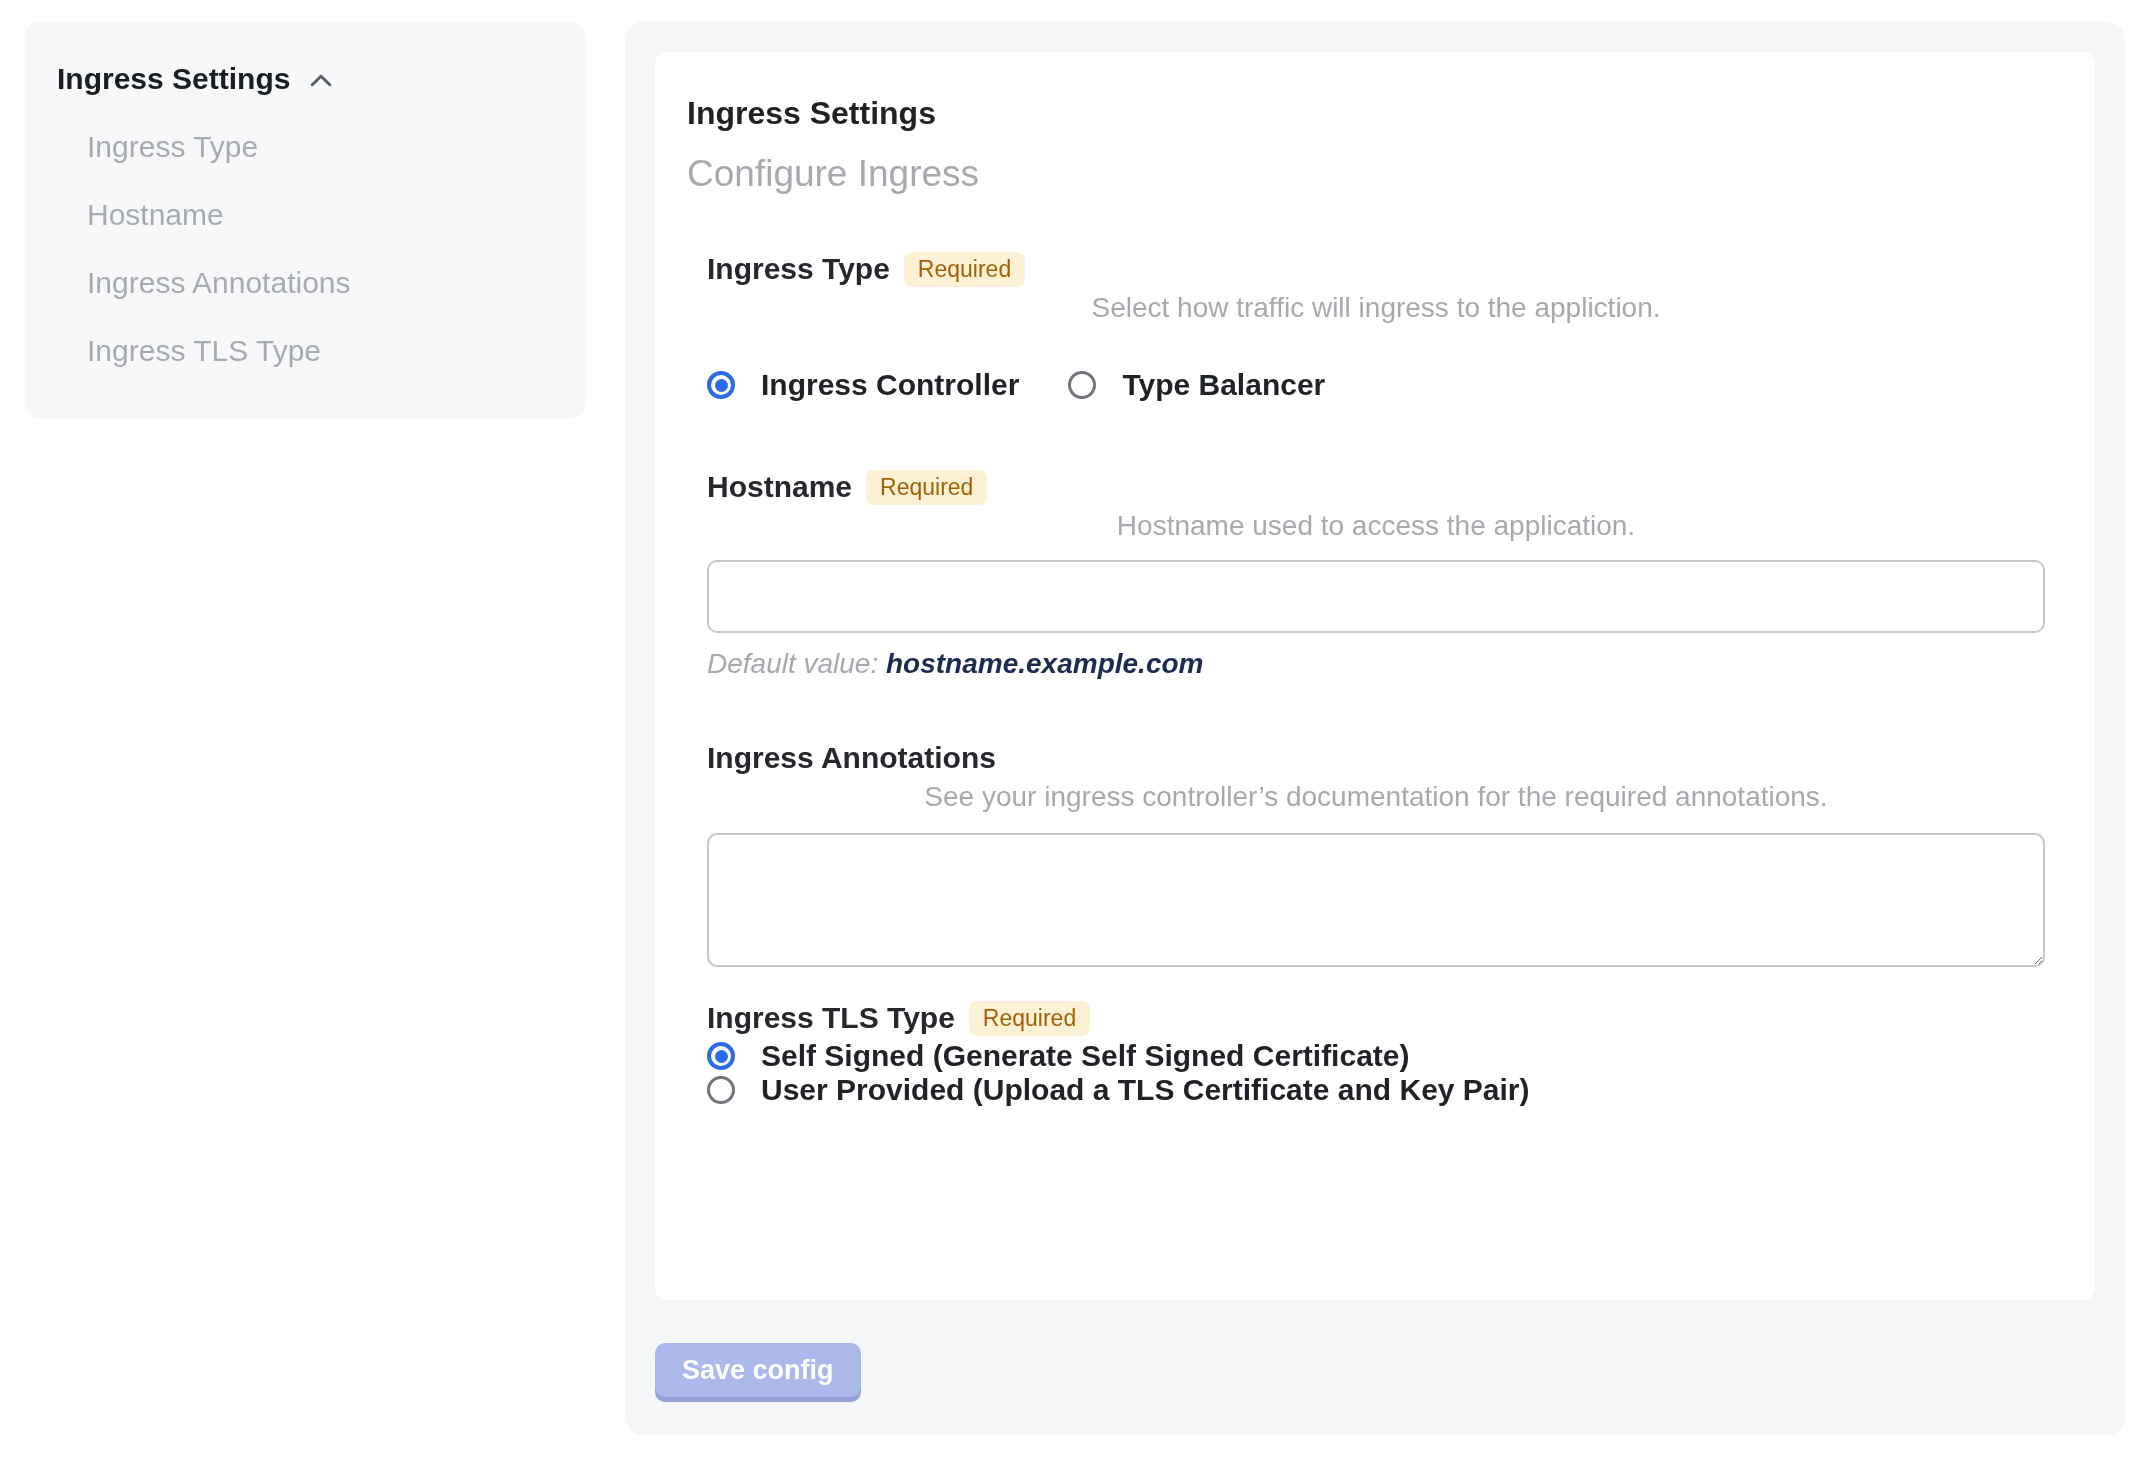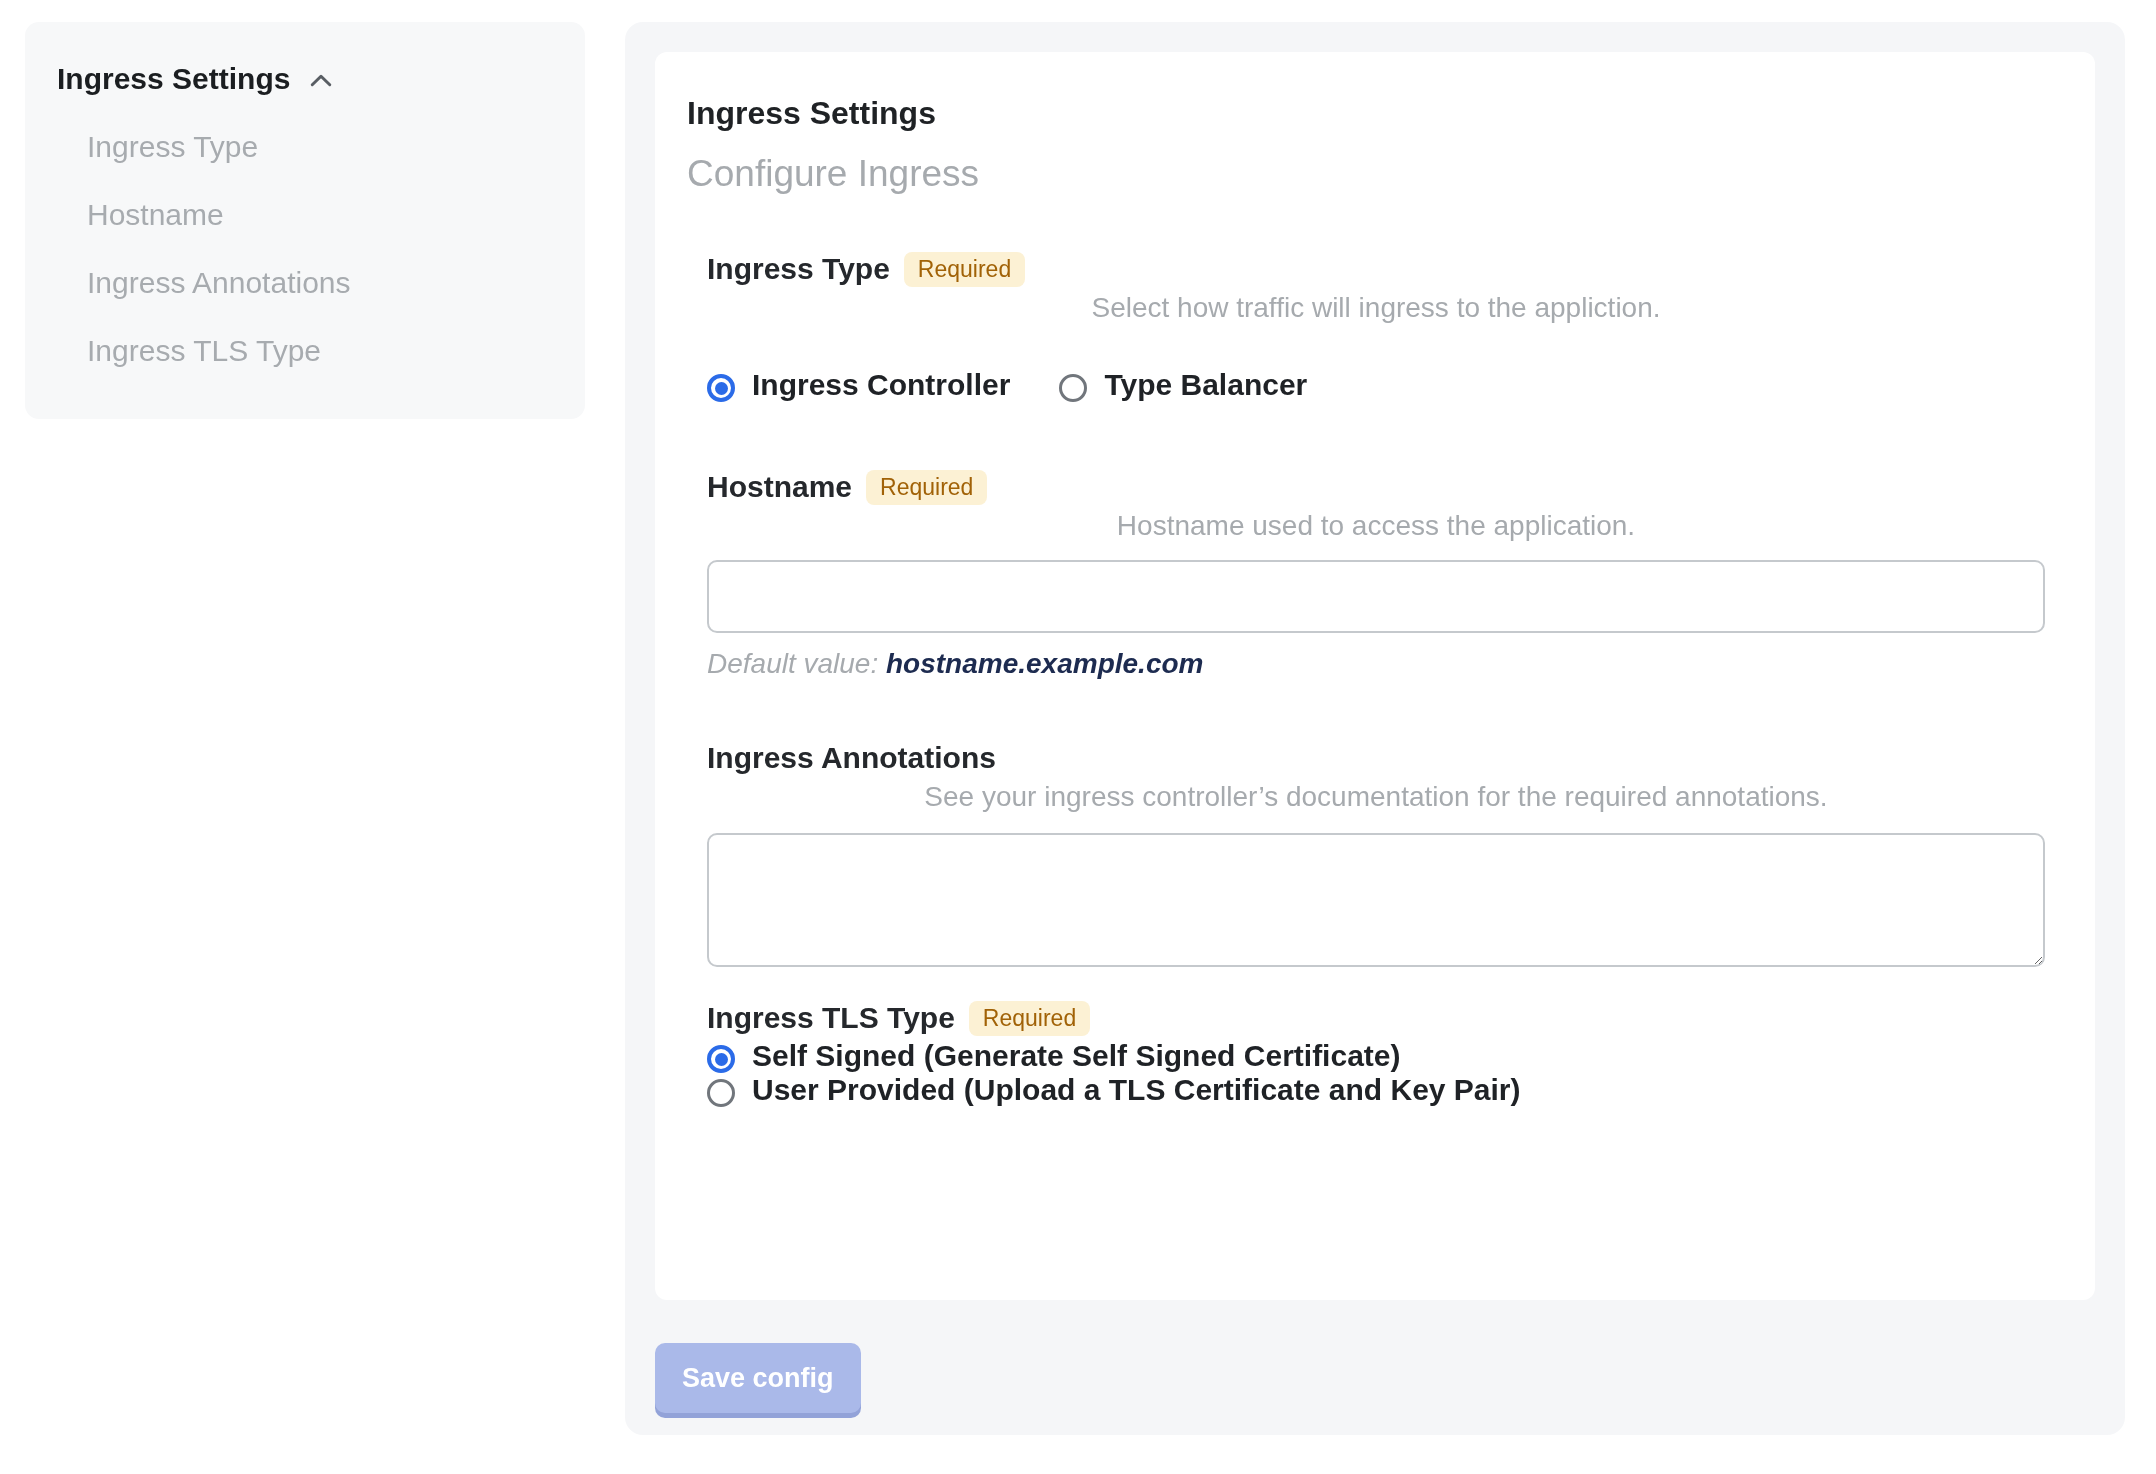--- a/index.html
+++ b/index.html
@@ -34,21 +34,21 @@
            padding:4px 14px; border-radius:8px; }
   .field-desc { margin-top:0; font-size:28px; line-height:36px; color:#a6aaae;text-align:center; }
 
   .sec-ingress-type { margin-top:56px; }
   .sec-hostname     { margin-top:64px; }
   .sec-annotations  { margin-top:56px; }
   .sec-tls          { margin-top:30px; }
 
   
   .radio-row-inline { margin-top:42px; display:flex; align-items:center; }
-  .radio-option { display:flex; align-items:flex-end; gap:17px; cursor:pointer; }
+  .radio-option { display:flex; align-items:center; gap:26px; cursor:pointer; }
   .radio-option + .radio-option { margin-left:49px; }
   .radio-circle { width:28px; height:28px; border-radius:50%; background:#fff;
                   border:3px solid #71767c; flex:0 0 auto; }
   .radio-circle.checked { border:4px solid #2b6be8; display:flex;
                           align-items:center; justify-content:center; }
   .radio-dot { width:13px; height:13px; border-radius:50%; background:#2b6be8; }
   .radio-label { font-size:30px; line-height:34px; font-weight:600; color:#1f2226; }
   .radio-stack .radio-option { margin-left:0; }
   .radio-stack .radio-option.first { }
   .radio-stack .radio-option.second { }
@@ -58,21 +58,21 @@
                 border:2px solid #c5c9cd; border-radius:10px; background:#fff;
                 font-size:28px; padding:0 20px; color:#1f2226; outline:none; }
   .textarea-input { display:block; width:100%; height:134px; margin-top:18px;
                     border:2px solid #c5c9cd; border-radius:10px; background:#fff;
                     font-size:28px; padding:12px 20px; color:#1f2226; outline:none;
                     resize:both; }
   .default-line { margin-top:14px; font-size:28px; line-height:34px; color:#a6aaae;font-style:italic; }
   .default-value { color:#1d2b50; font-weight:600; }
 
   
-  .save-btn { display:inline-block; margin-top:43px; height:70px; padding:0 27px;
+  .save-btn { display:inline-block; margin-top:43px; height:54px; padding:0 27px;
               background:#aab9e9; color:#ffffff; font-family:inherit;
               font-size:27px; font-weight:700; border:none; border-radius:10px;
               box-shadow:0 5px 0 #92a2d8; cursor:pointer; }
 </style>
 </head>
 <body>
 
 <nav class="sidebar">
   <div class="sidebar-header">
     <span class="sidebar-title">Ingress Settings</span>

